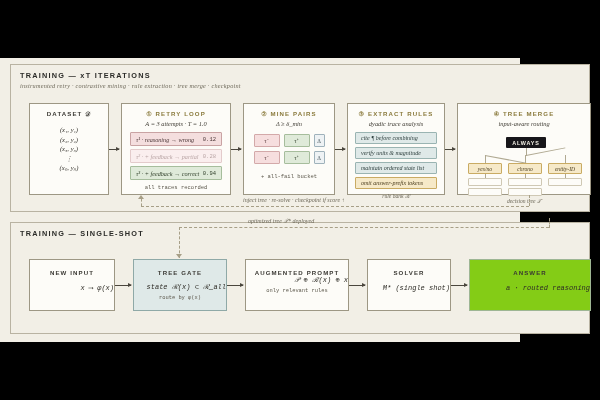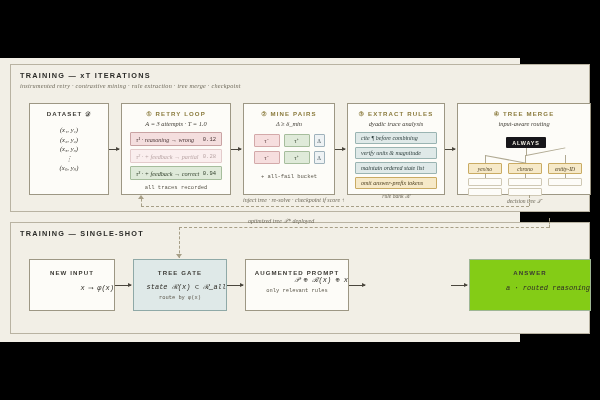--- a/index.html
+++ b/index.html
@@ -219,20 +219,24 @@
         <div class="inf-math" style="margin-top:6px;">state ℛ(x) ⊂ ℛ_all</div>
         <div class="inf-note">route by φ(x)</div>
       </div>
 
       <div class="inf" id="augprompt">
         <div class="bx-title dark">AUGMENTED PROMPT</div>
         <div class="inf-math" style="margin-top:0;">𝒫 ⊕ ℛ(x) ⊕ x</div>
         <div class="inf-note">only relevant rules</div>
       </div>
 
+      <div class="inf" id="solver">
+        <div class="bx-title dark">SOLVER</div>
+        <div class="inf-math">M* (single shot)</div>
+      </div>
 
       <div class="inf" id="answer">
         <div class="bx-title dark">ANSWER</div>
         <div class="inf-math">a · routed reasoning</div>
       </div>
 
       <div class="arrow" style="left:104px;top:62px;width:16px;"></div>
       <div class="arrow" style="left:216px;top:62px;width:16px;"></div>
       <div class="arrow" style="left:338px;top:62px;width:16px;"></div>
       <div class="arrow" style="left:440px;top:62px;width:16px;"></div>

